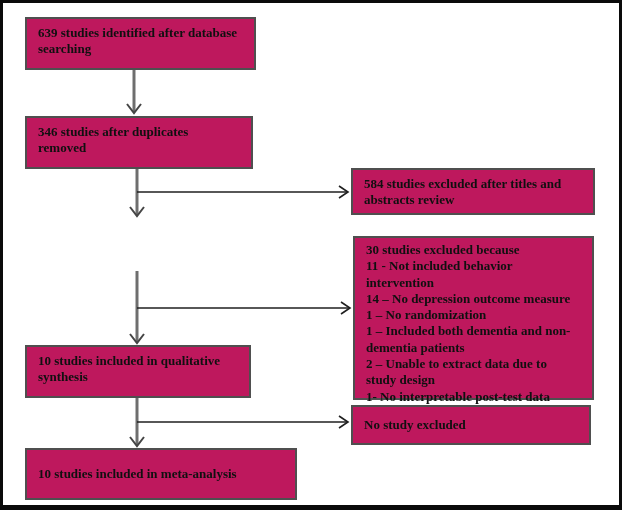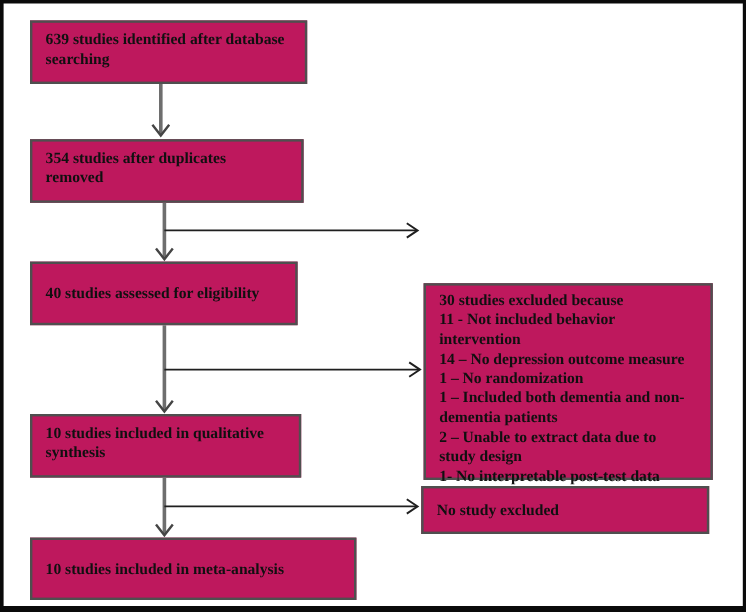--- a/index.html
+++ b/index.html
@@ -43,25 +43,26 @@
   svg.arrows{position:absolute;left:0;top:0;pointer-events:none;}
 </style>
 </head>
 <body>
 
 <div id="frame">
 
   <div class="box" id="box-identified">639 studies identified after database
 searching</div>
 
-  <div class="box" id="box-duplicates">354 studies after duplicates
+  <div class="box" id="box-duplicates">346 studies after duplicates
 removed</div>
 
-  <div class="box vcenter" id="box-assessed">40 studies assessed for eligibility</div>
 
+  <div class="box" id="box-excluded-titles">584 studies excluded after titles and
+abstracts review</div>
 
   <div class="box" id="box-excluded-30">30 studies excluded because
 11 - Not included behavior
 intervention
 14 – No depression outcome measure
 1 – No randomization
 1 – Included both dementia and non-
 dementia patients
 2 – Unable to extract data due to
 study design

